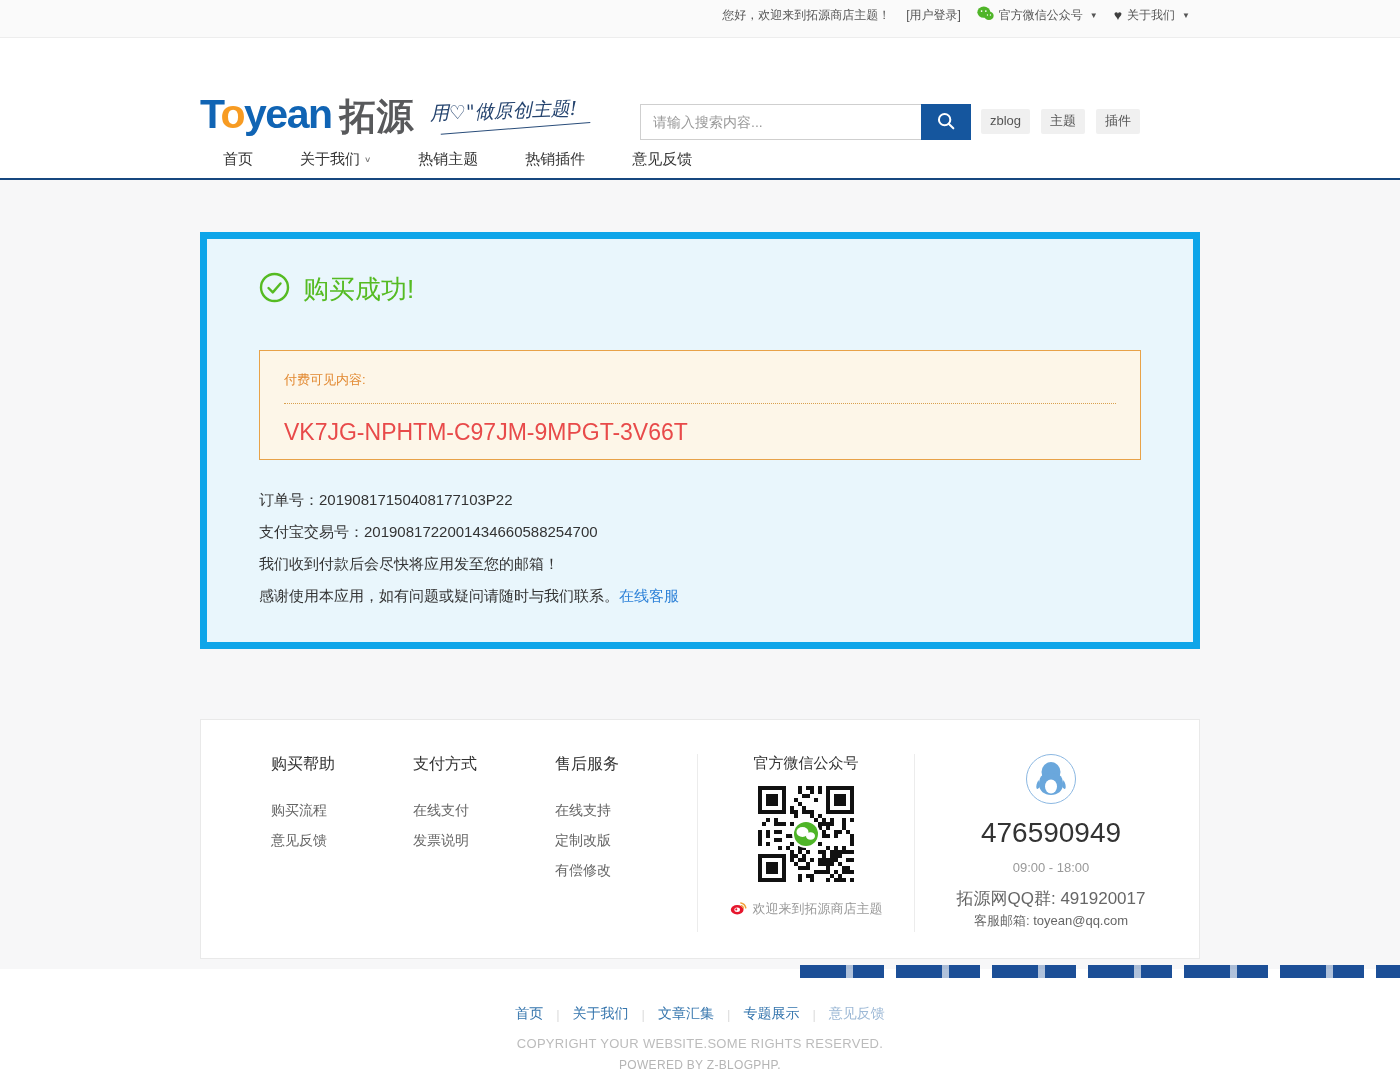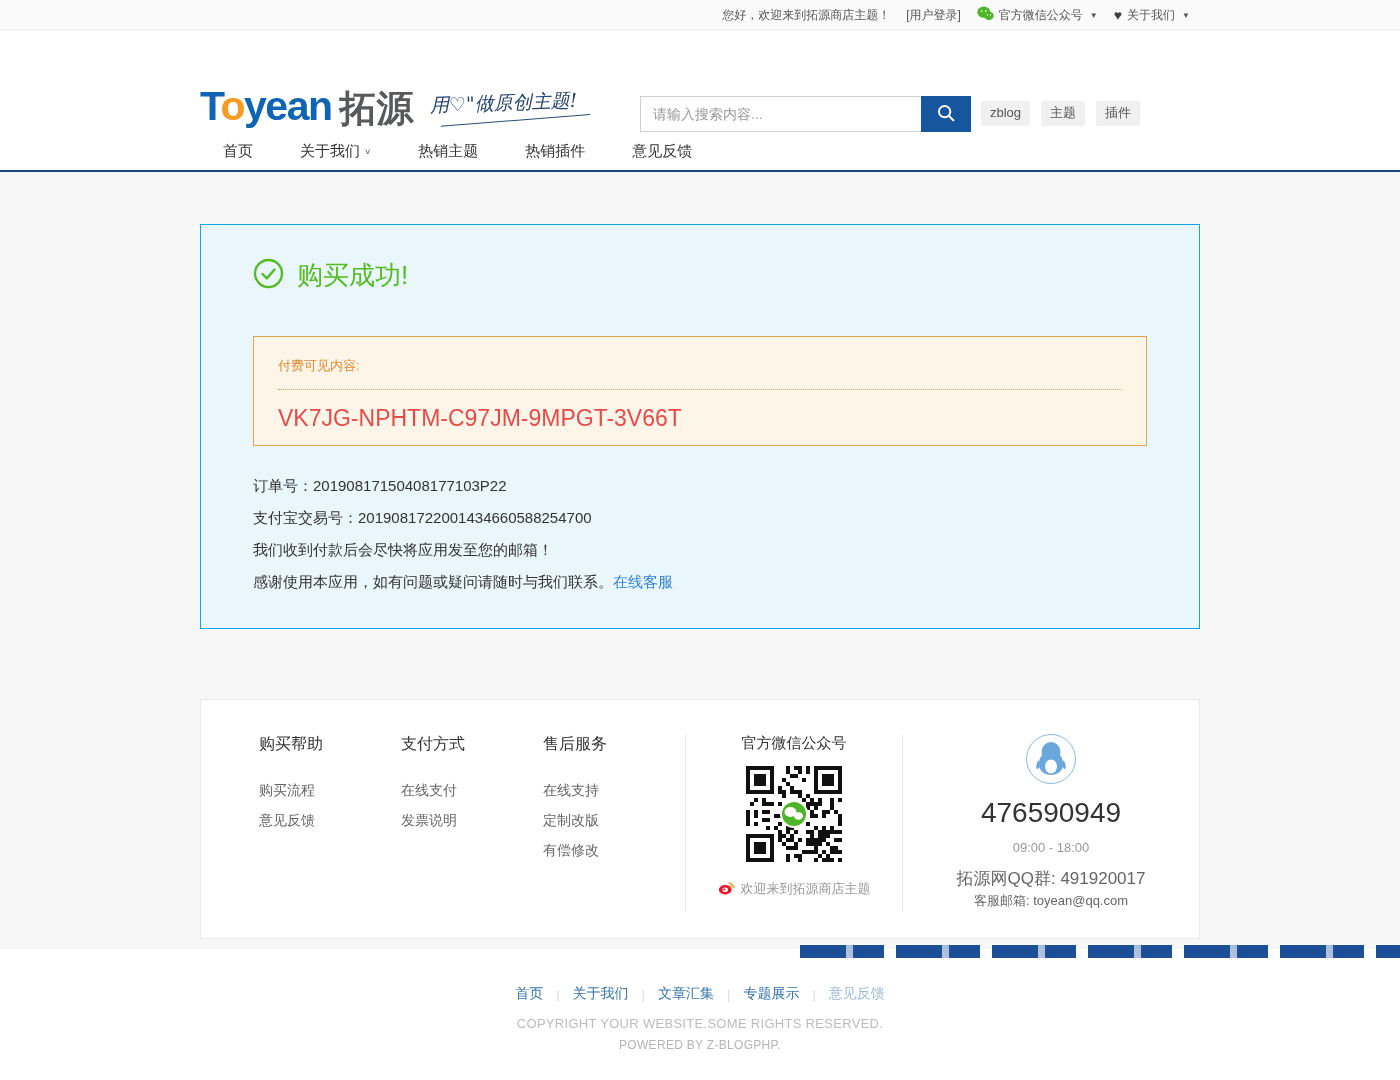--- a/index.html
+++ b/index.html
@@ -1,21 +1,21 @@
 <!DOCTYPE html>
 <html><head>
 <meta charset="utf-8">
 <style>
   * { margin:0; padding:0; box-sizing:border-box; }
   html,body { width:1400px; background:#fff; font-family:"Liberation Sans","DejaVu Sans",sans-serif; }
   body { height:1080px; overflow:hidden; color:#333; }
   a { text-decoration:none; color:inherit; cursor:pointer; }
 
   
-  .topbar { height:30px; background:#fafafa; border-bottom:1px solid #ededed; }
+  .topbar { height:38px; background:#fafafa; border-bottom:1px solid #ededed; }
   .topbar-inner { height:30px; display:flex; justify-content:flex-end; align-items:center; gap:16px; padding:0 210px 0 200px; font-size:12px; color:#555; }
   .topbar-group { display:flex; align-items:center; gap:5px; }
   .tb-caret { font-size:8px; color:#555; margin-left:2px; }
   .tb-login { color:#555; }
   .heart { color:#3f3f3f; font-size:14px; line-height:1; }
 
   
   .header { position:relative; height:102px; background:#fff; }
   .logo { position:absolute; left:200px; top:56px; display:flex; align-items:flex-end; cursor:pointer; }
   .logo-en { font-size:41px; font-weight:bold; letter-spacing:-1.5px; line-height:1; color:#1064b4; }
@@ -31,34 +31,34 @@
   .tag { background:#f0f0f0; color:#555; font-size:13px; padding:5px 9px; border:none; border-radius:2px; cursor:pointer; line-height:1.15; }
 
   
   .nav { height:40px; background:#fff; border-bottom:2px solid #17477f; display:flex; align-items:center; padding-left:223px; gap:47px; }
   .nav-item { font-size:15px; color:#333; display:flex; align-items:center; gap:4px; }
   .nav-caret { font-size:10px; color:#777; transform:scaleY(.8); }
 
   
   .main-area { background:#f7f7f8; padding:52px 0 10px; }
 
-  .panel { width:1000px; margin:0 auto; background:#e9f6fc; border:1px solid #0ea5e9; padding:33px 52px 30px; }
+  .panel { width:1000px; margin:0 auto; background:#e9f6fc; border:7px solid #0ea5e9; padding:33px 52px 30px; }
   .success-head { display:flex; align-items:center; gap:13px; }
   .success-title { font-size:26px; color:#55bb22; }
   .paid-box { margin-top:43px; background:#fdf6e8; border:1px solid #e8a248; padding:20px 24px 14px; }
   .paid-label { font-size:13px; color:#e2882f; }
   .paid-divider { border-bottom:1px dotted #d9a04e; margin-top:14px; }
   .paid-code { margin-top:15px; font-size:23px; line-height:26px; color:#e84a4a; letter-spacing:0; }
   .details { margin-top:24px; font-size:15px; }
   .detail-row { line-height:32px; color:#333; }
   .detail-row b { font-weight:bold; }
   .service-link { color:#2e82d8; }
 
   
-  .footer-card { width:1000px; margin:70px auto 0; background:#fff; border:1px solid #e9e9e9; display:flex; padding:34px 0 26px; }
+  .footer-card { width:1000px; margin:70px auto 0; background:#fff; border:1px solid #e9e9e9; display:flex; padding:34px 12px 26px; }
   .f-cols { display:flex; padding-left:58px; }
   .f-col { width:142px; }
   .f-col-title { font-size:16px; color:#333; margin-bottom:20px; }
   .f-link { display:block; font-size:14px; color:#666; line-height:30px; }
   .qr-col { width:218px; border-left:1px solid #ececec; border-right:1px solid #ececec; text-align:center; }
   .qr-title { font-size:15px; color:#333; }
   .qr-box { margin-top:13px; display:inline-block; line-height:0; }
   .weibo-row { margin-top:14px; display:flex; align-items:center; justify-content:center; gap:6px; font-size:13px; color:#999; }
   .contact-col { flex:1; text-align:center; }
   .qq-badge { width:50px; height:50px; border:1px solid #8cb8e2; border-radius:50%; margin:0 auto; display:flex; align-items:center; justify-content:center; }

